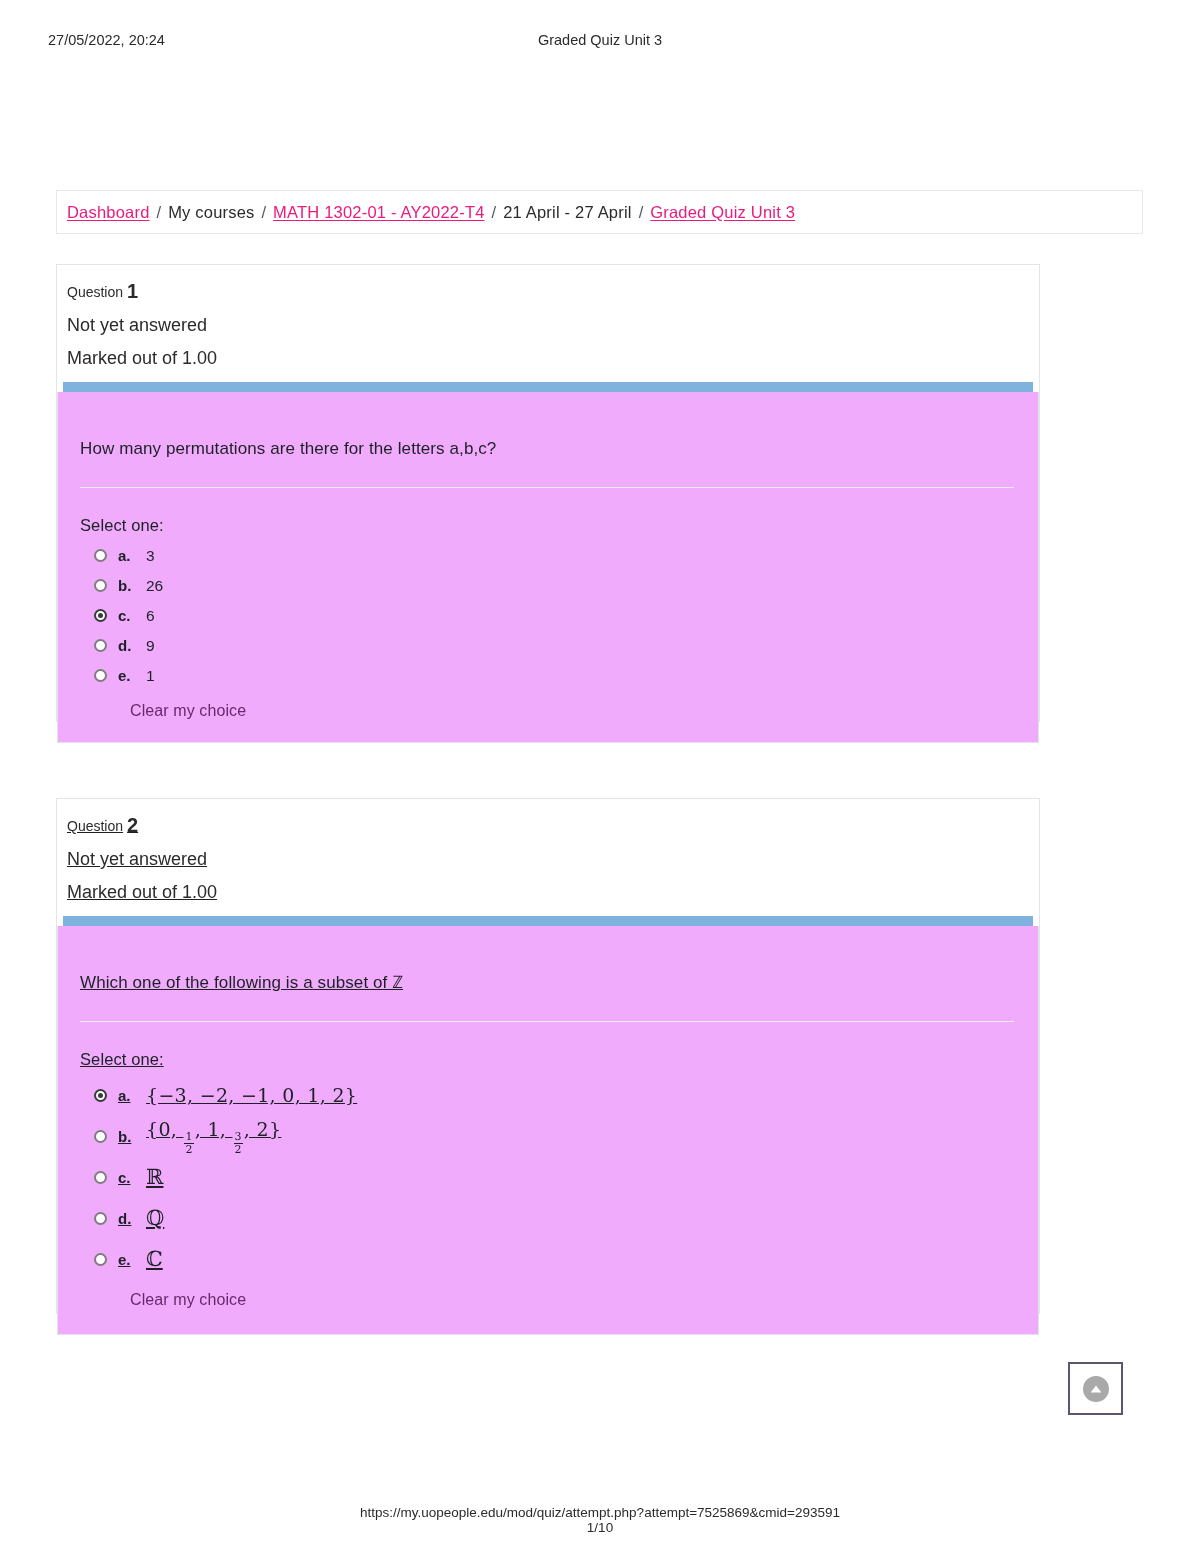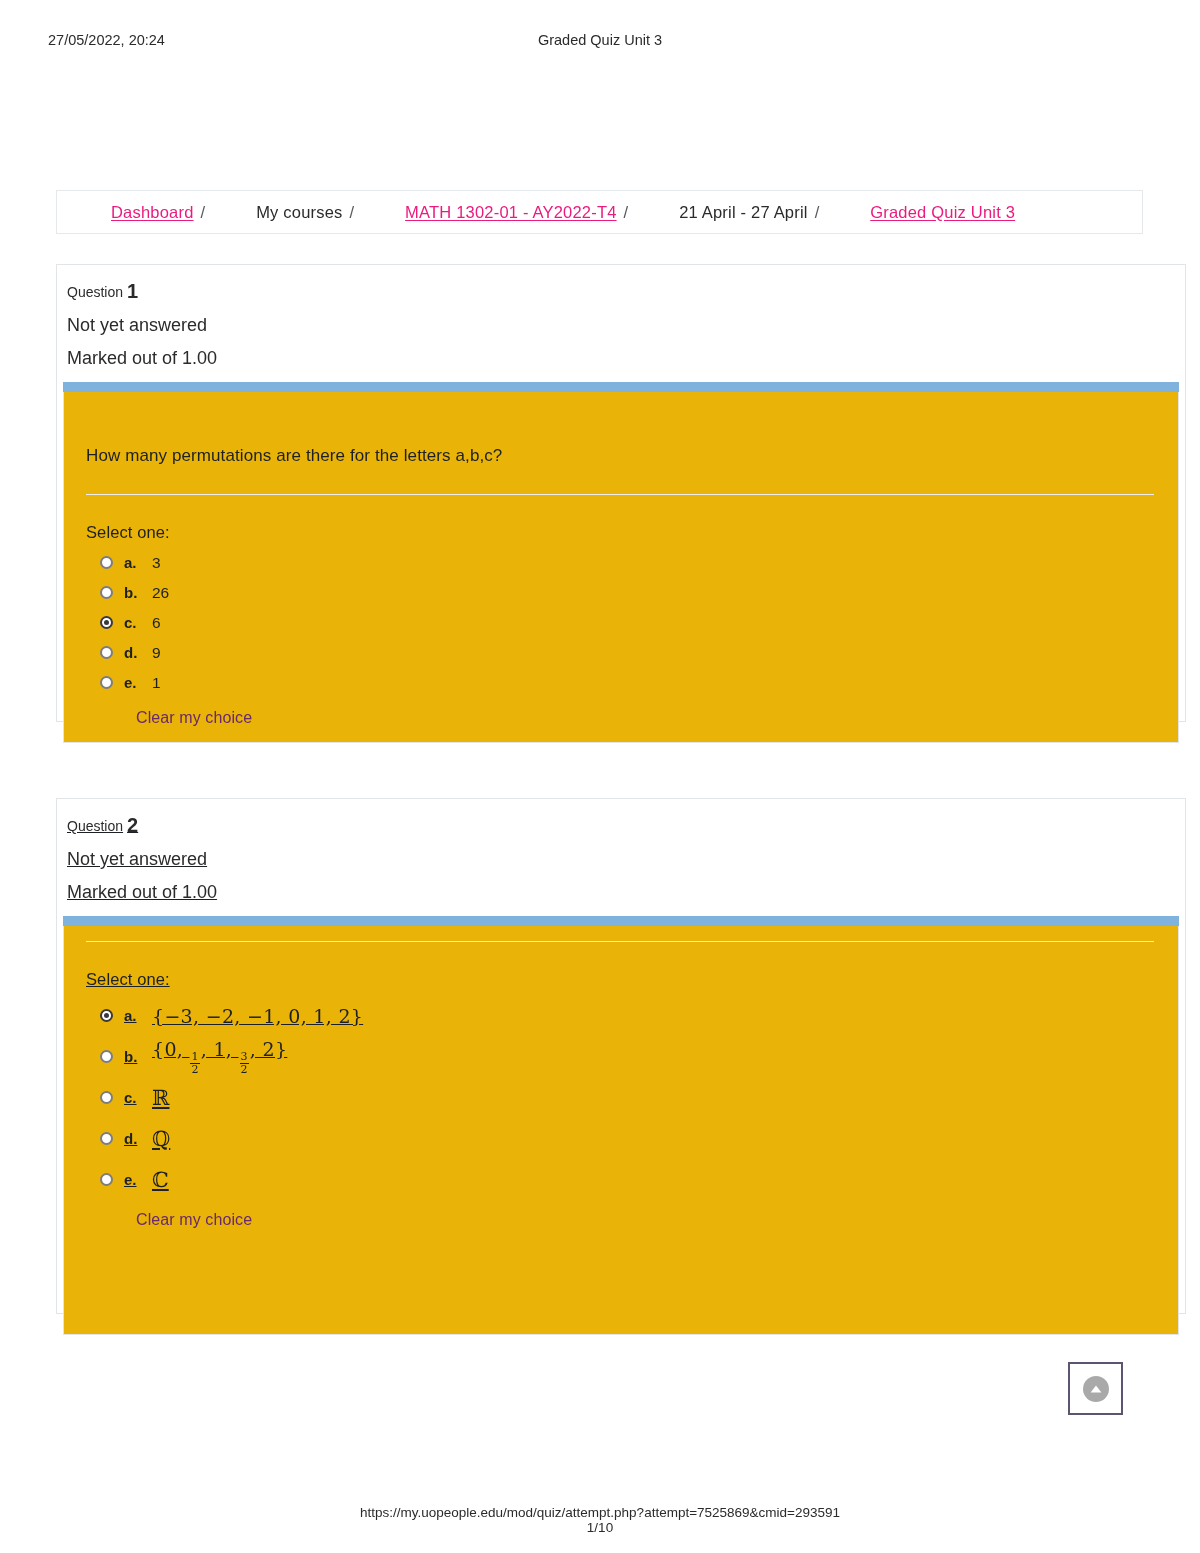--- a/index.html
+++ b/index.html
@@ -47,38 +47,37 @@
     background: #fff;
     display: flex;
     align-items: center;
     padding-left: 10px;
   }
   .crumb {
     font-size: 16.5px;
     letter-spacing: .2px;
     color: #2b2b2b;
     white-space: nowrap;
-    margin-left: 44px;
   }
   .crumb.link {
     color: #eb1a7e;
     text-decoration: underline;
     text-underline-offset: 2px;
   }
   .crumb-sep {
     font-size: 16.5px;
     color: #55595d;
     padding: 0 7px;
   }
 
   
   .question-card {
     position: absolute;
     left: 56px;
-    width: 1130px;
+    width: 984px;
     box-sizing: border-box;
     background: #ffffff;
     border: 1px solid #e2e5e8;
   }
   #question-1 { top: 264px; height: 458px; }
   #question-2 { top: 798px; height: 516px; text-decoration: underline; }
 
   .q-info {
     padding: 16px 0 0 10px;
   }
@@ -103,25 +102,25 @@
     margin-bottom: 15px;
   }
 
   .q-bar {
     height: 10px;
     background: #7fb3dd;
     margin: 0 6px 0 6px;
   }
 
   .q-body-wrap {
-    margin: 0 6px;
+    margin: 0 0;
     border: 1px solid #e2e5e8;
     border-top: none;
-    background: #eab308;
-    padding: 15px 22px 0 22px;
+    background: #f0abfc;
+    padding: 8px 22px 0 22px;
     box-sizing: border-box;
   }
   #question-1 .q-body-wrap { height: 351px; }
   #question-2 .q-body-wrap { height: 409px; }
 
   .q-text {
     font-size: 17px;
     color: #1d2125;
     padding-top: 38px;
     padding-bottom: 26px;
@@ -328,20 +327,21 @@
 <section class="question-card" id="question-2">
   <div class="q-info">
     <div class="q-num-line">
       <span class="q-word">Question</span><span class="q-num">2</span>
     </div>
     <div class="q-state">Not yet answered</div>
     <div class="q-grade">Marked out of 1.00</div>
   </div>
   <div class="q-bar"></div>
   <div class="q-body-wrap">
+    <div class="q-text">Which one of the following is a subset of ℤ</div>
     <div class="q-divider"></div>
     <div class="select-one">Select one:</div>
     <ul class="answer-list">
       <li class="answer-row">
         <span class="radio checked"></span>
         <span class="answer-letter">a.</span>
         <span class="answer-text math">{−3, −2, −1, 0, 1, 2}</span>
       </li>
       <li class="answer-row">
         <span class="radio"></span>

